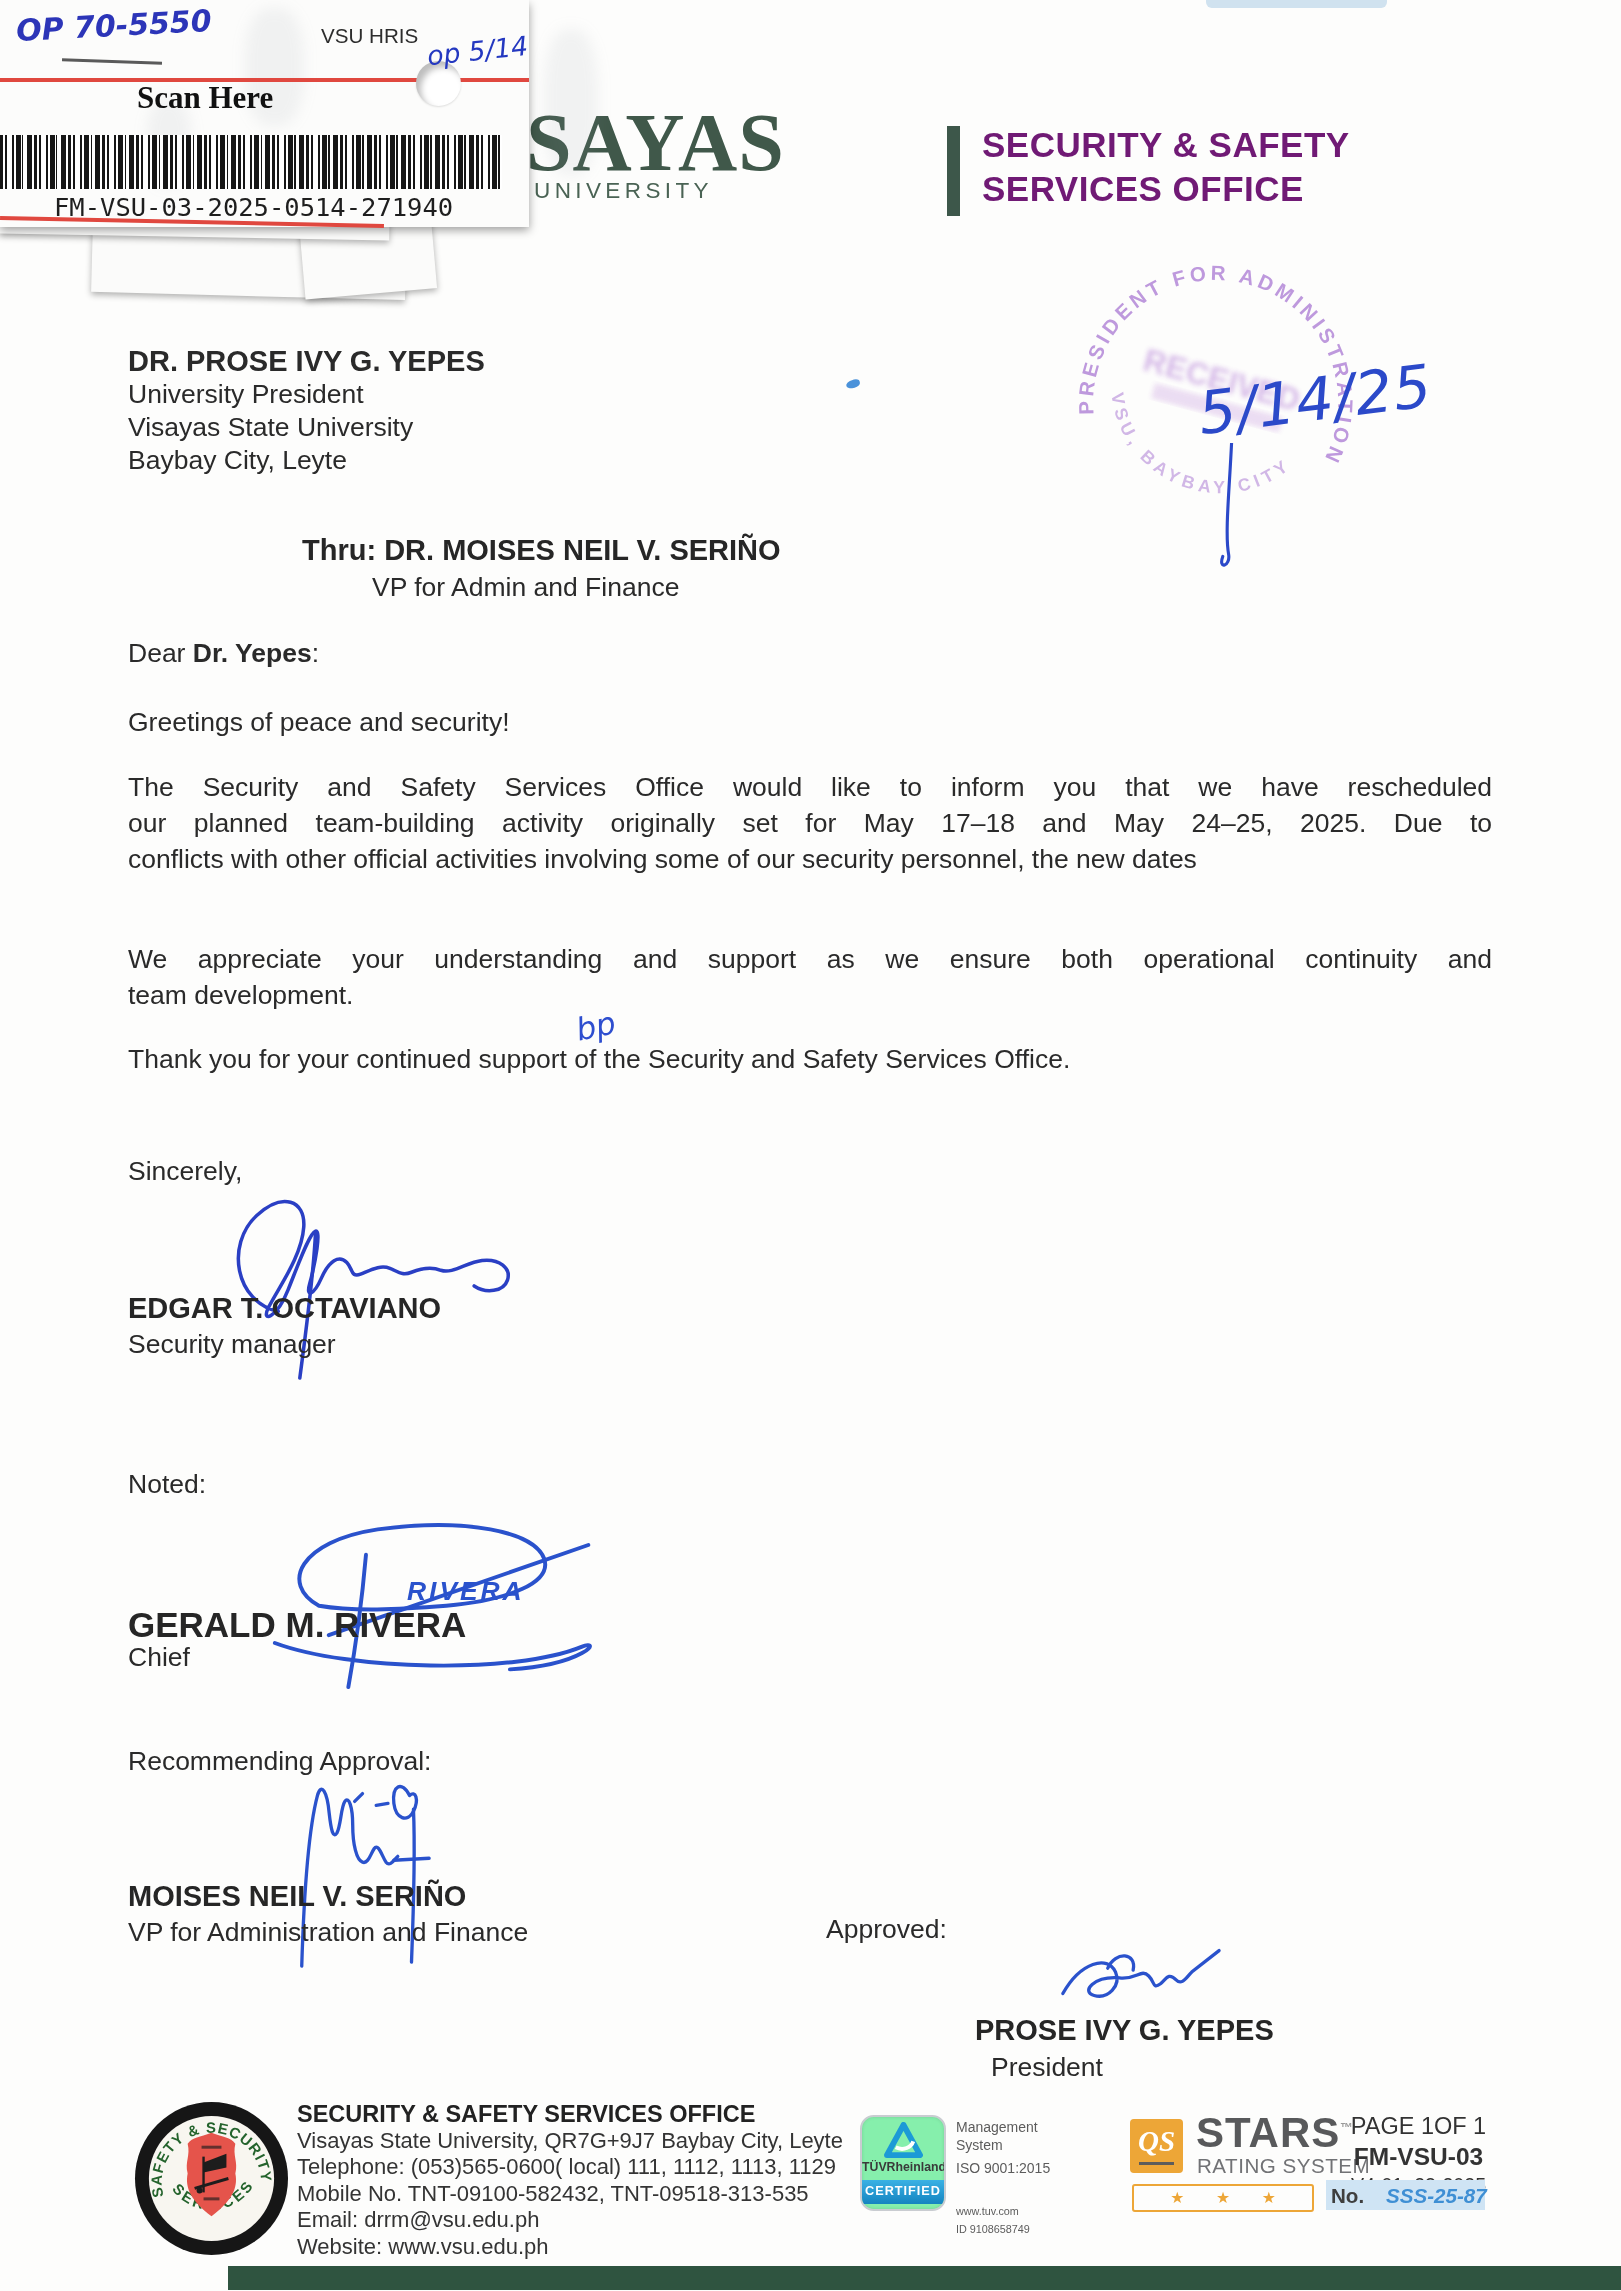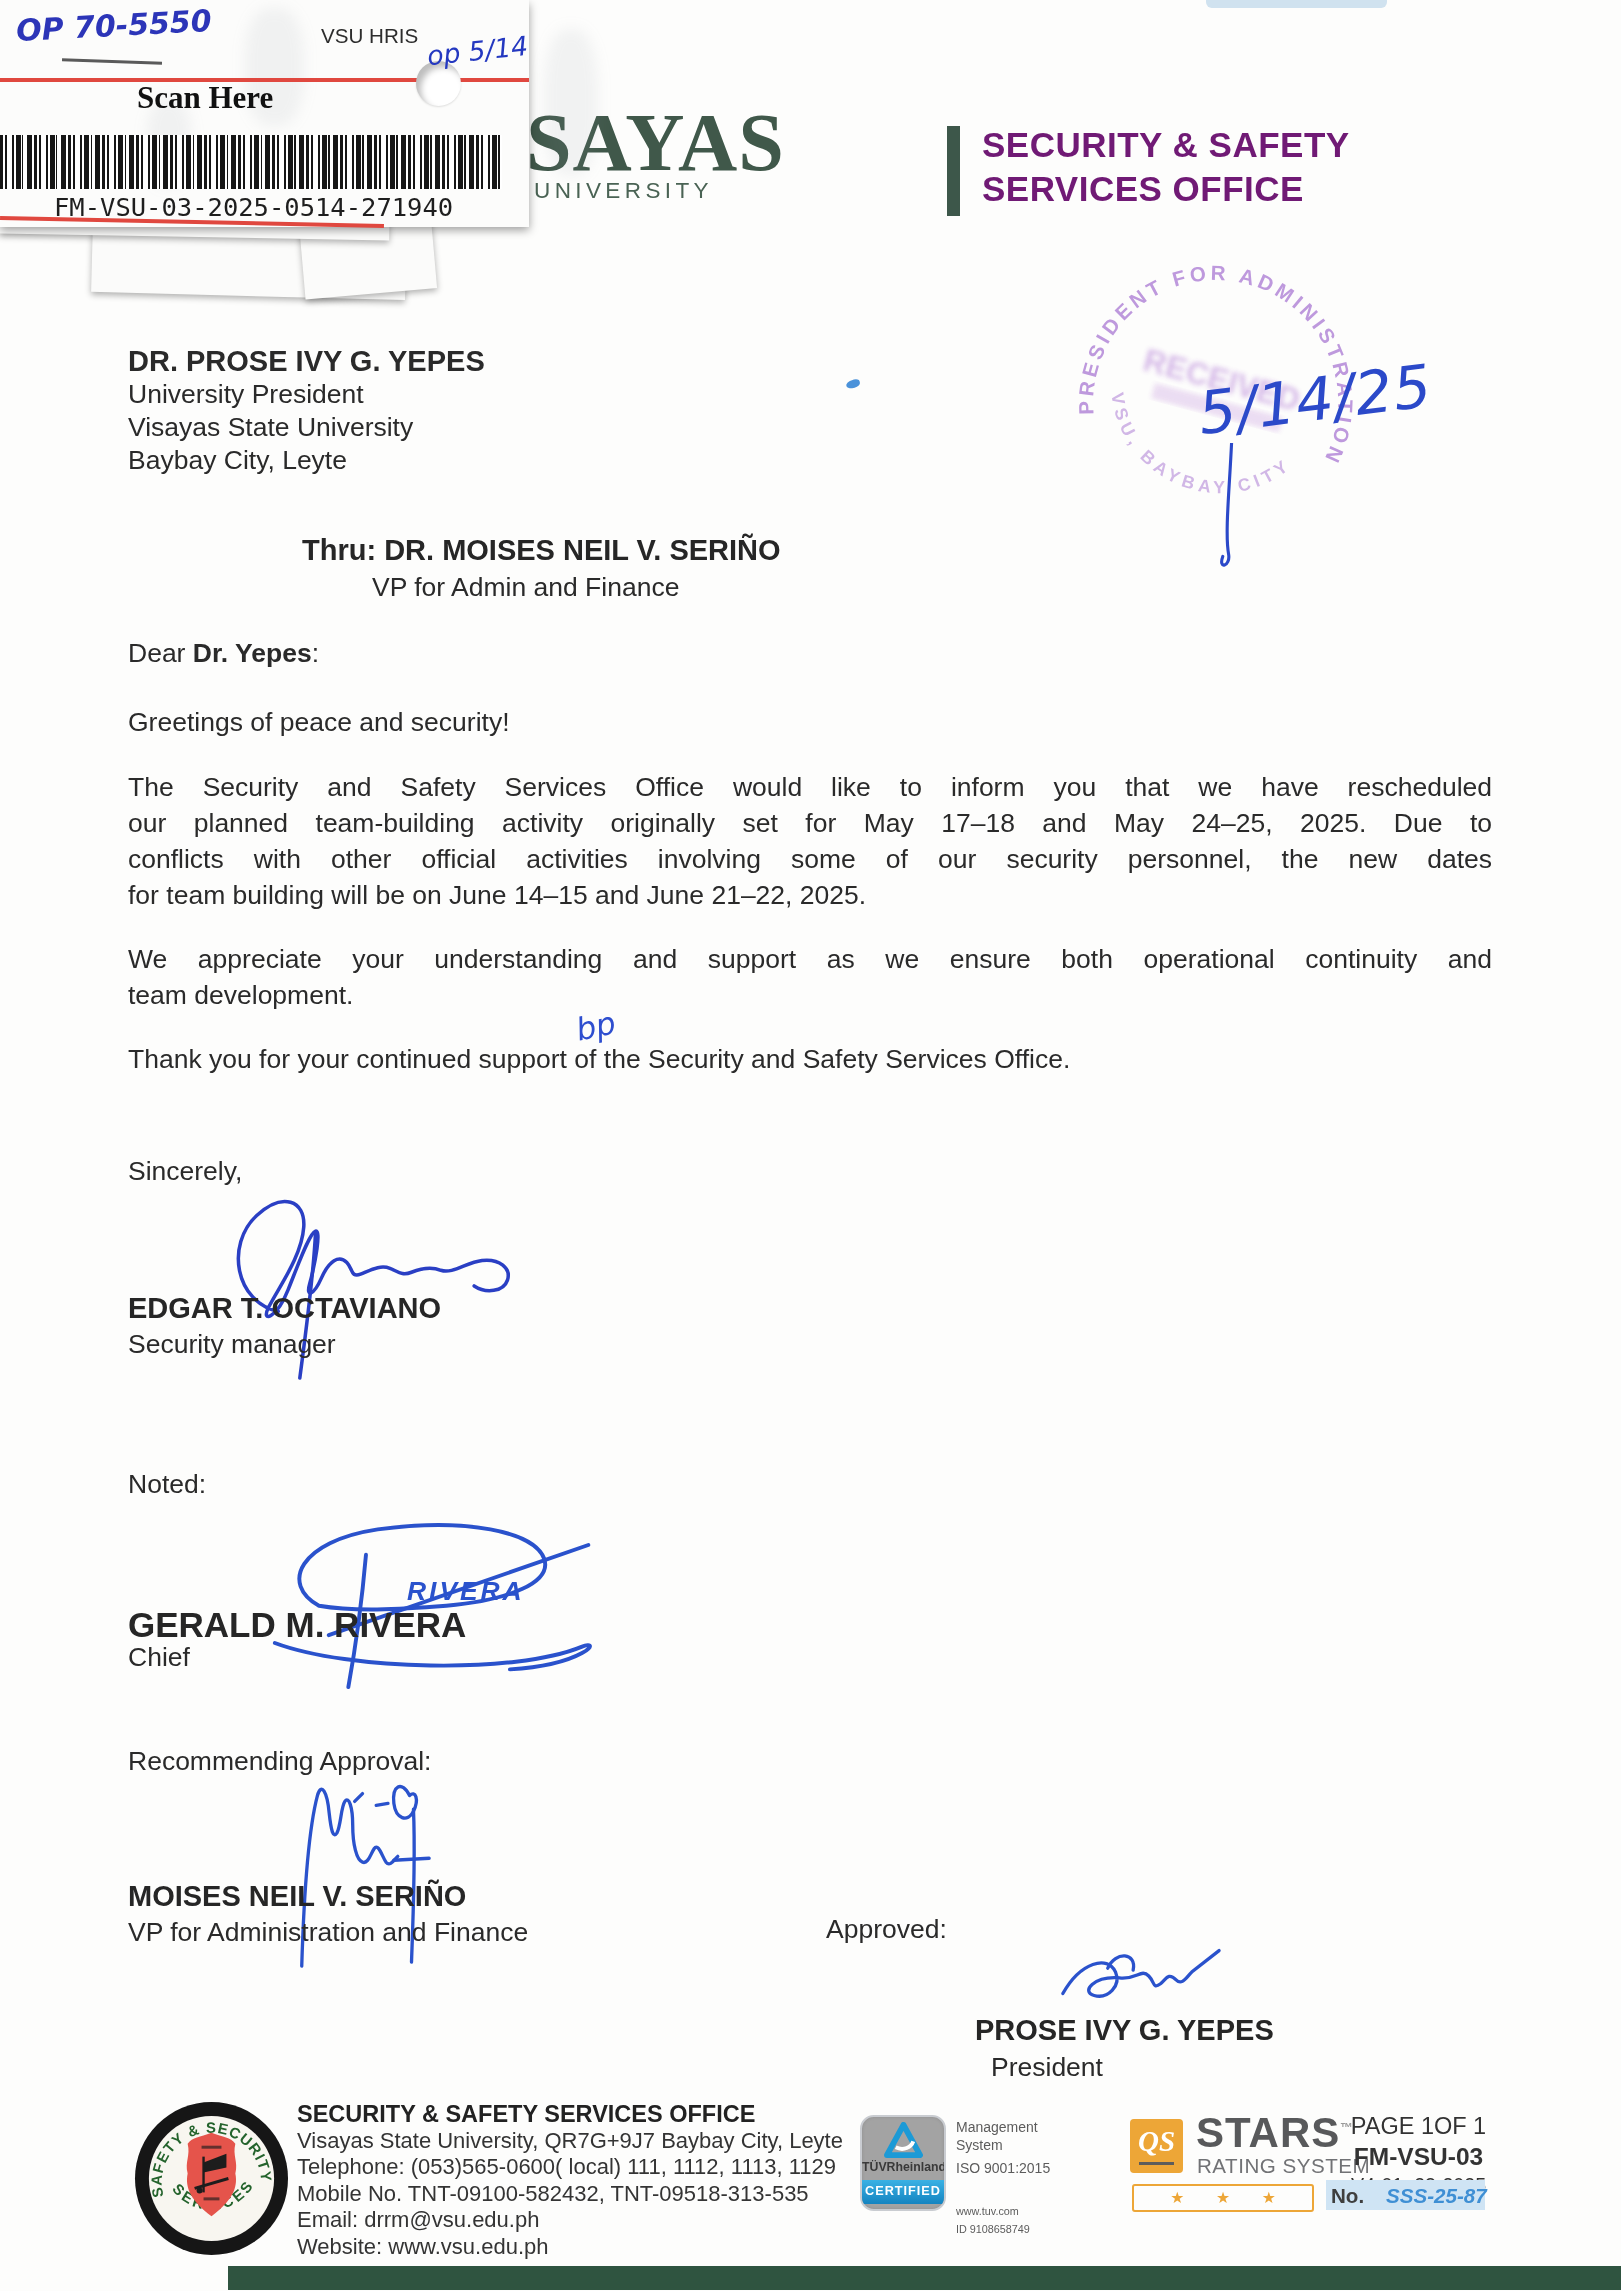--- a/index.html
+++ b/index.html
@@ -102,21 +102,20 @@
 
   <div class="abs body-text" style="left:128px;top:635px;">
     <span>Dear </span><span class="bold">Dr. Yepes</span><span>:</span>
   </div>
   <div class="abs body-text" style="left:128px;top:704px;">Greetings of peace and security!</div>
 
   <div class="abs body-text para" style="left:128px;top:769px;">
     <div class="pline">The Security and Safety Services Office would like to inform you that we have rescheduled</div>
     <div class="pline">our planned team-building activity originally set for May 17–18 and May 24–25, 2025. Due to</div>
     <div class="pline">conflicts with other official activities involving some of our security personnel, the new dates</div>
-    <div class="pline">for team building will be on June 14–15 and June 21–22, 2025.</div>
   </div>
 
   <div class="abs body-text para" style="left:128px;top:941px;">
     <div class="pline">We appreciate your understanding and support as we ensure both operational continuity and</div>
     <div class="pline">team development.</div>
   </div>
 
   <div class="abs body-text" style="left:128px;top:1041px;">Thank you for your continued support of the Security and Safety Services Office.</div>
   <div class="abs hand" style="left:576px;top:1008px;font-size:31px;transform:rotate(-12deg);color:#2e4ecf;">bp</div>
 
@@ -194,21 +193,21 @@
 
   <div class="abs ft" style="left:297px;top:2101px;">
     <div class="bold" style="font-size:23.5px;color:#222;">SECURITY &amp; SAFETY SERVICES OFFICE</div>
     <div>Visayas State University, QR7G+9J7 Baybay City, Leyte</div>
     <div>Telephone: (053)565-0600( local)  111, 1112, 1113, 1129</div>
     <div>Mobile No. TNT-09100-582432, TNT-09518-313-535</div>
     <div>Email: drrm@vsu.edu.ph</div>
     <div>Website: www.vsu.edu.ph</div>
   </div>
 
-  <div class="abs" style="left:860px;top:2115px;width:82px;height:92px;background:#a3a3a3;border:2.9px solid #c9ccd1;border-radius:13.7px;box-shadow:inset 0 0 3.9px rgba(0,0,0,.12);overflow:hidden;">
+  <div class="abs" style="left:860px;top:2115px;width:82px;height:92px;background:#86efac;border:2.9px solid #c9ccd1;border-radius:13.7px;box-shadow:inset 0 0 3.9px rgba(0,0,0,.12);overflow:hidden;">
     <svg class="abs" style="left:21.6px;top:4.9px;" width="39" height="37" viewBox="0 0 40 38">
       <path d="M20 3 L37 34 H3 Z" fill="none" stroke="#1c9ad6" stroke-width="6" stroke-linejoin="round"></path>
       <path d="M12 26 C 20 30 28 26 30 20" stroke="#fff" stroke-width="4" fill="none"></path>
     </svg>
     <div class="abs" style="left:0;top:43px;width:82px;text-align:center;font-size:12.3px;font-weight:bold;color:#3a3a3a;">TÜVRheinland</div>
     <div class="abs" style="left:0;top:63px;width:82px;height:23.5px;background:linear-gradient(180deg,#39b1e4,#1584c0);color:#fff;font-size:12.7px;font-weight:bold;text-align:center;line-height:23.5px;letter-spacing:1px;">CERTIFIED</div>
   </div>
   <div class="abs" style="left:956px;top:2119px;font-size:14px;line-height:17.6px;color:#5c5c5c;">
     <div>Management</div>
     <div>System</div>

